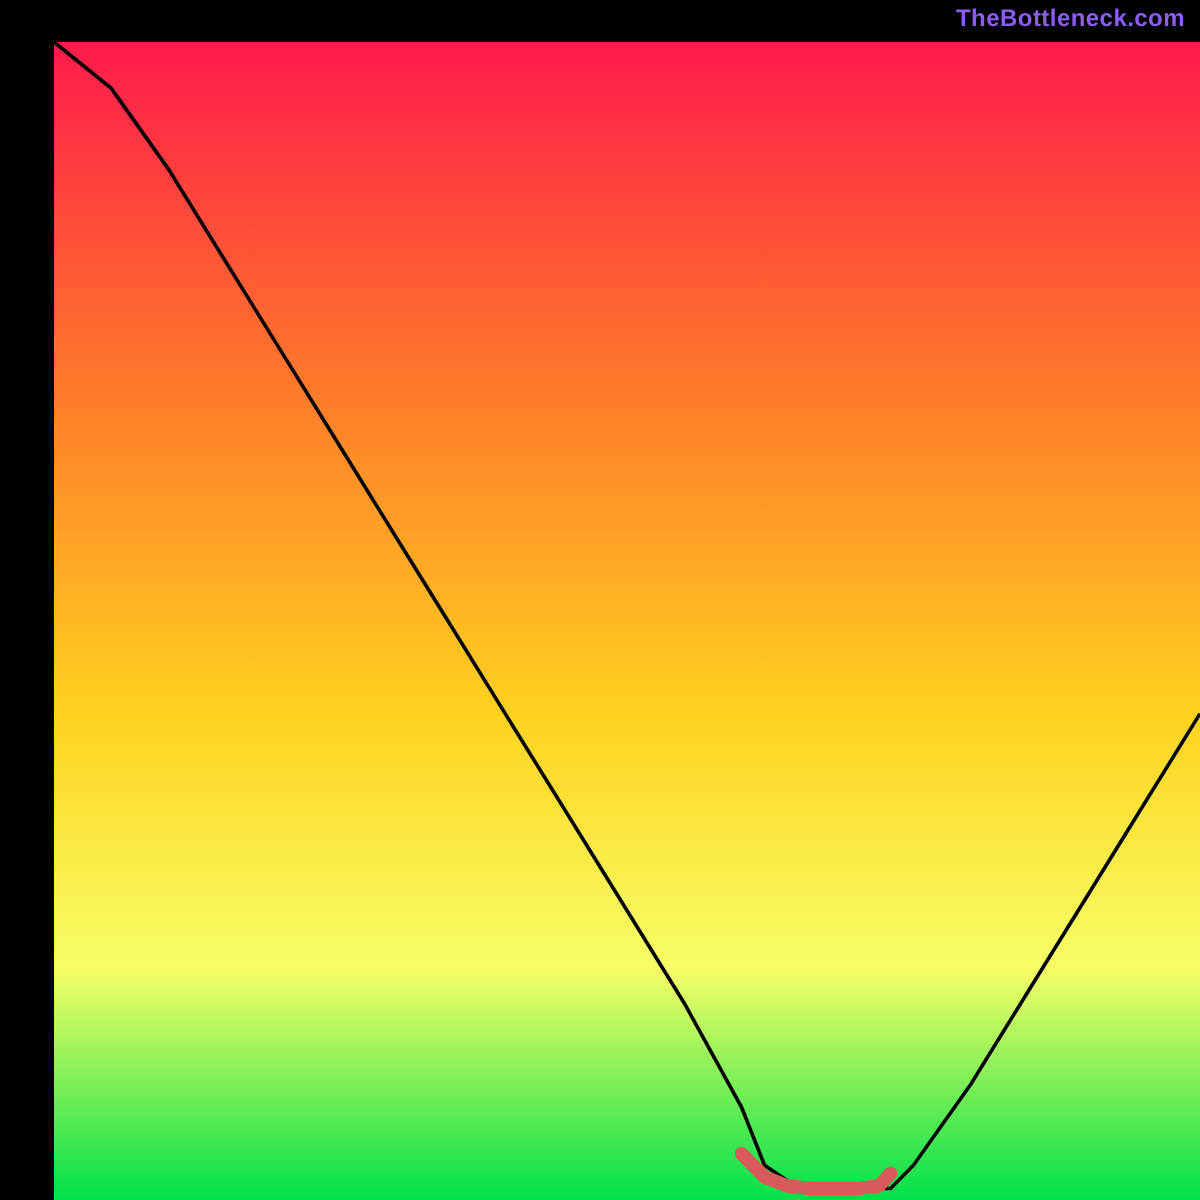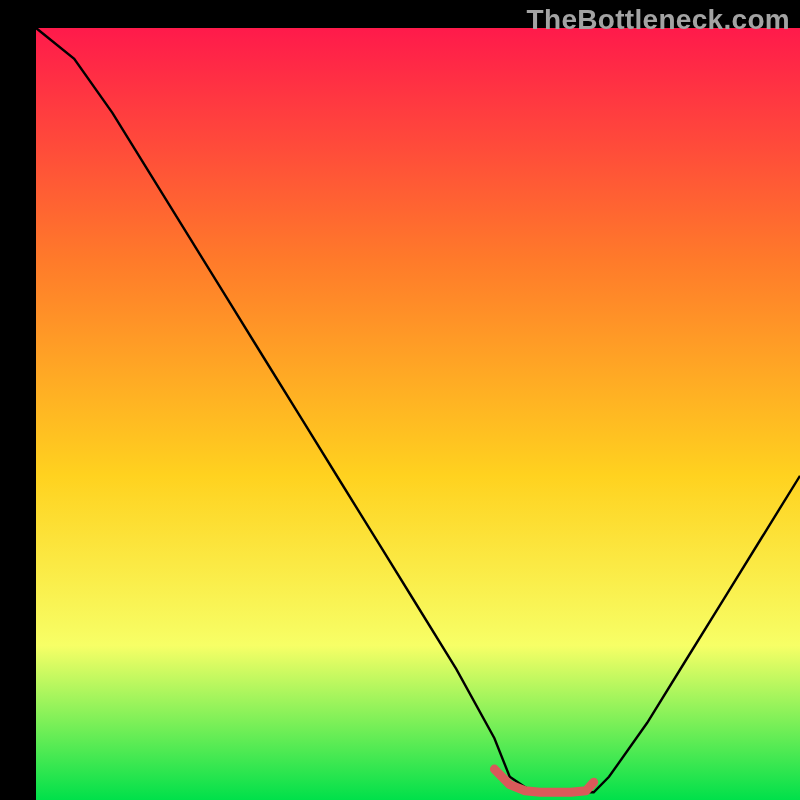--- a/index.html
+++ b/index.html
@@ -14,22 +14,22 @@
   .stage {
     position: relative;
     width: 800px;
     height: 800px;
     background: #000;
   }
   .watermark {
     position: absolute;
     top: 4px;
     right: 10px;
-    color: #a3a3a3;
-    font-size: 28px;
+    color: #8b5cf6;
+    font-size: 16px;
     font-weight: 600;
     letter-spacing: 0.3px;
     z-index: 5;
     text-align: right;
   }
   svg.chart {
     position: absolute;
     top: 0;
     left: 0;
   }

